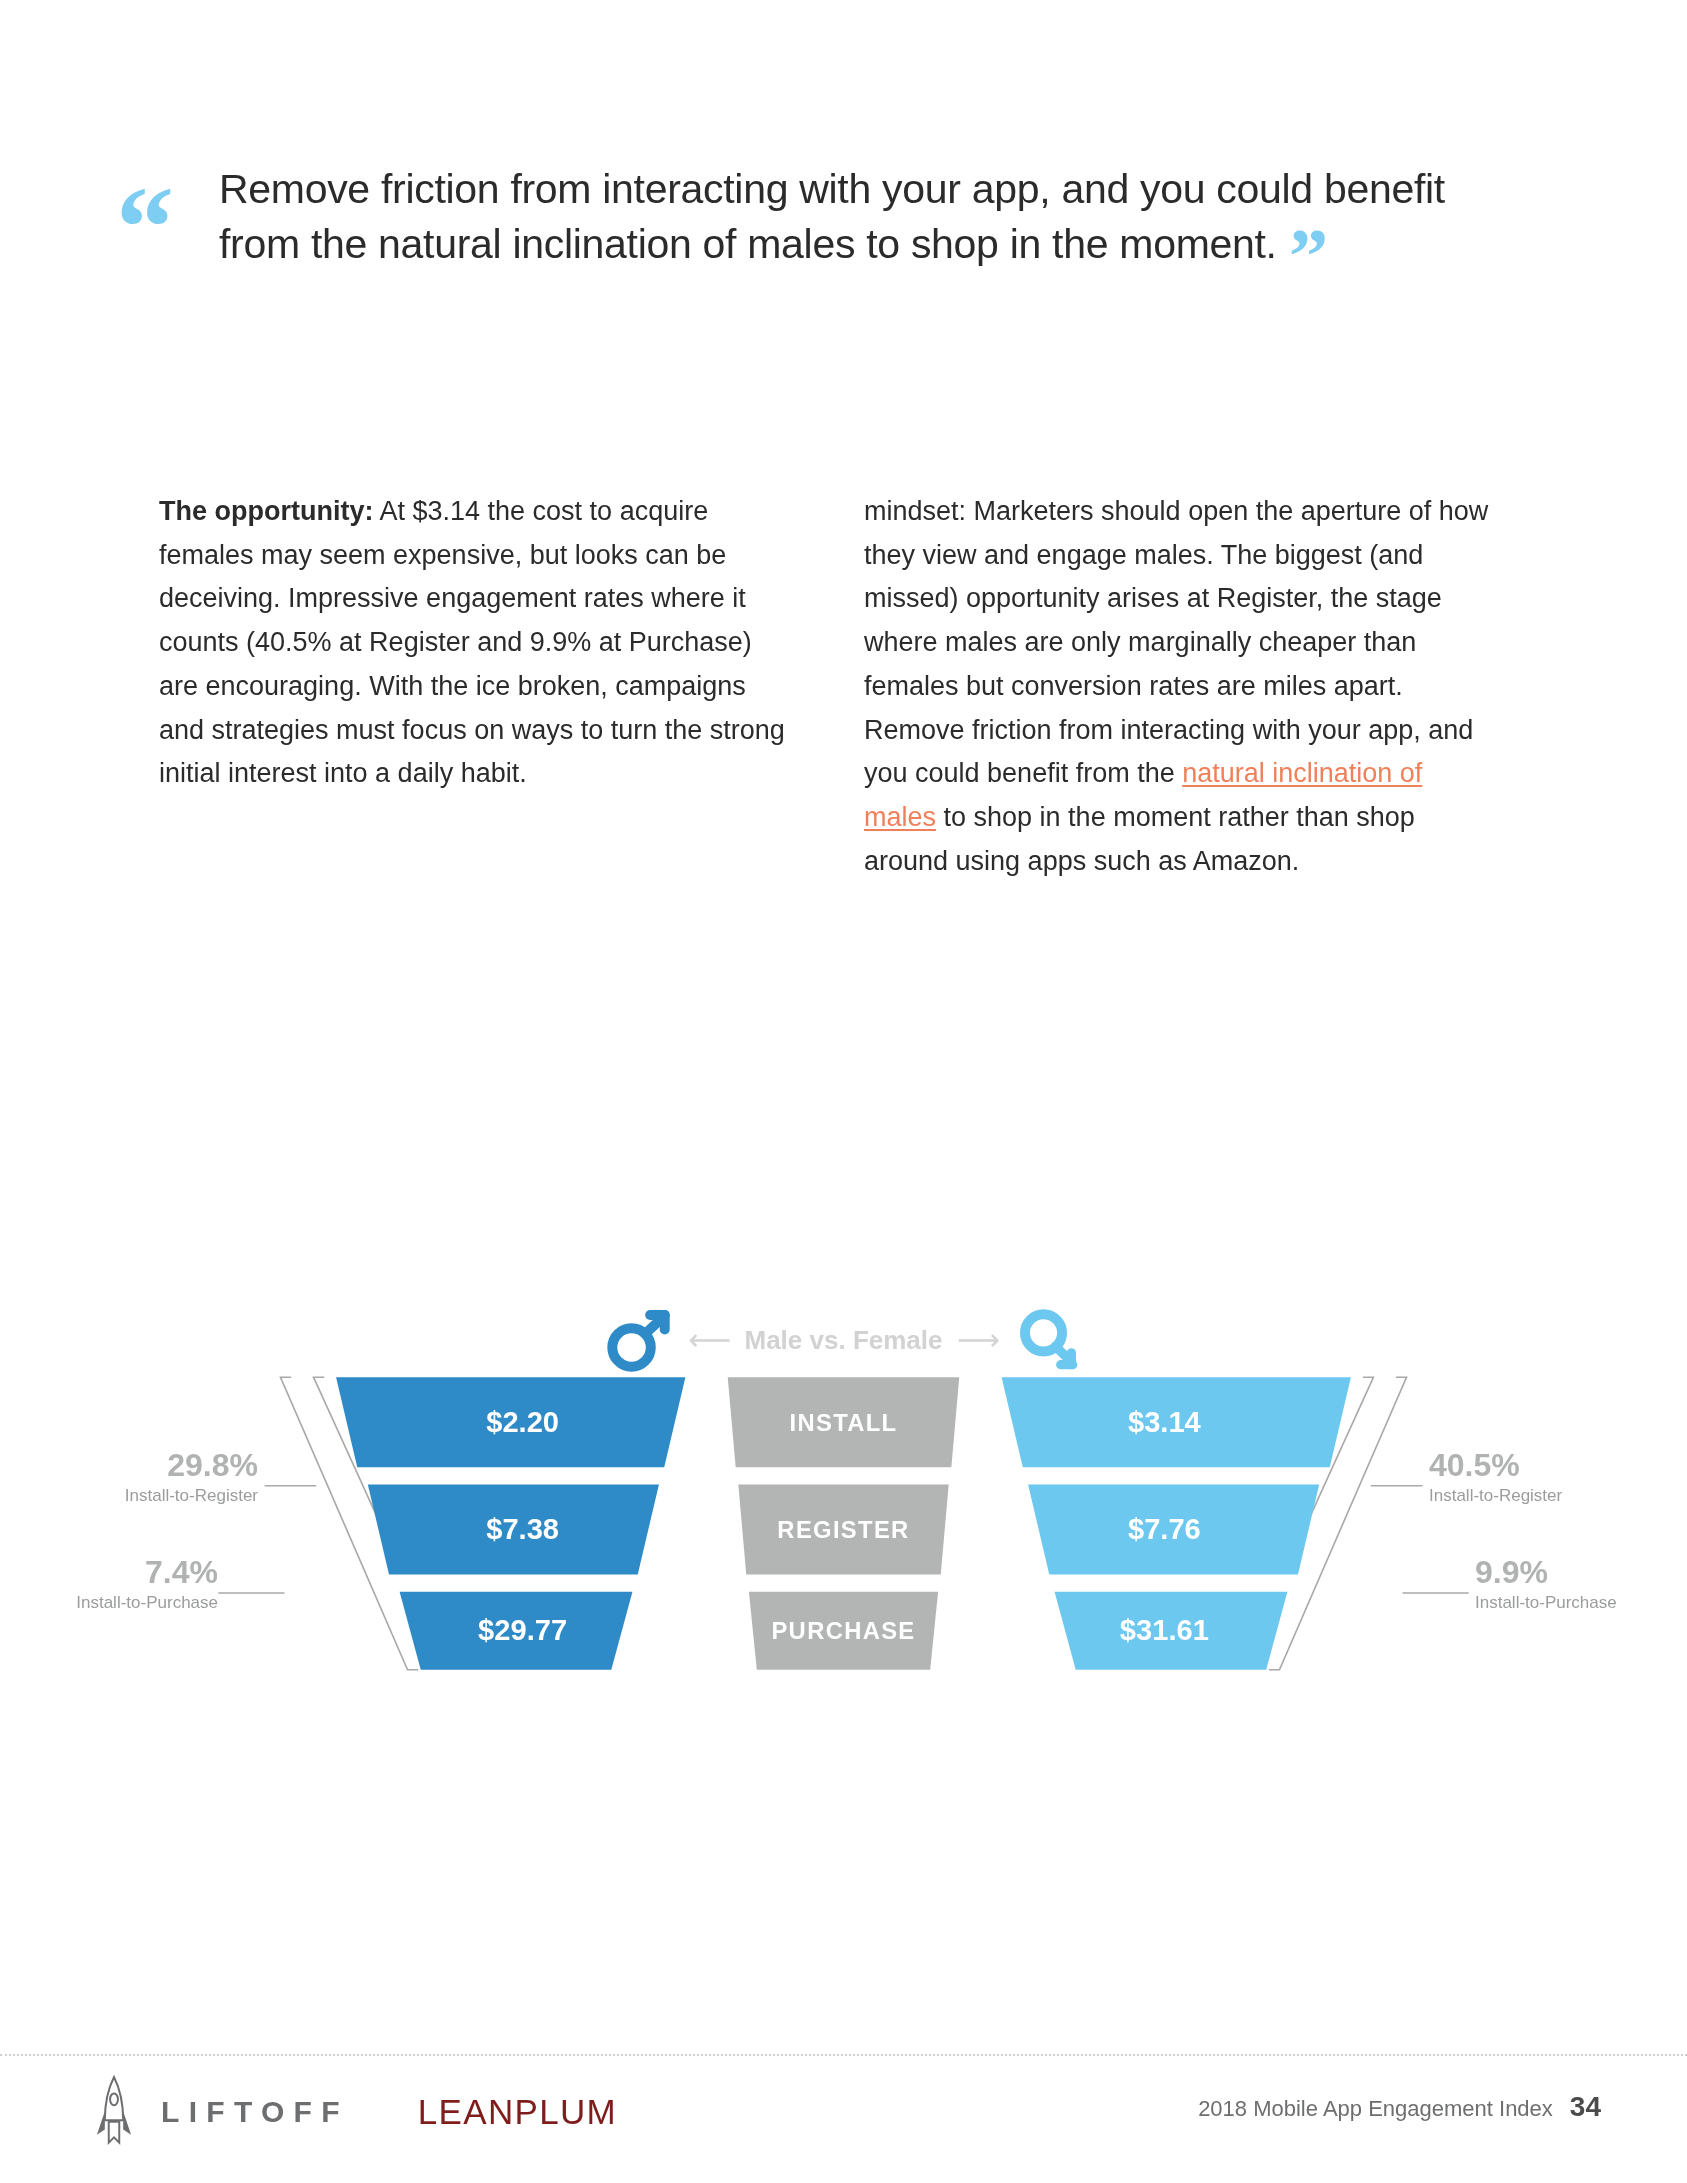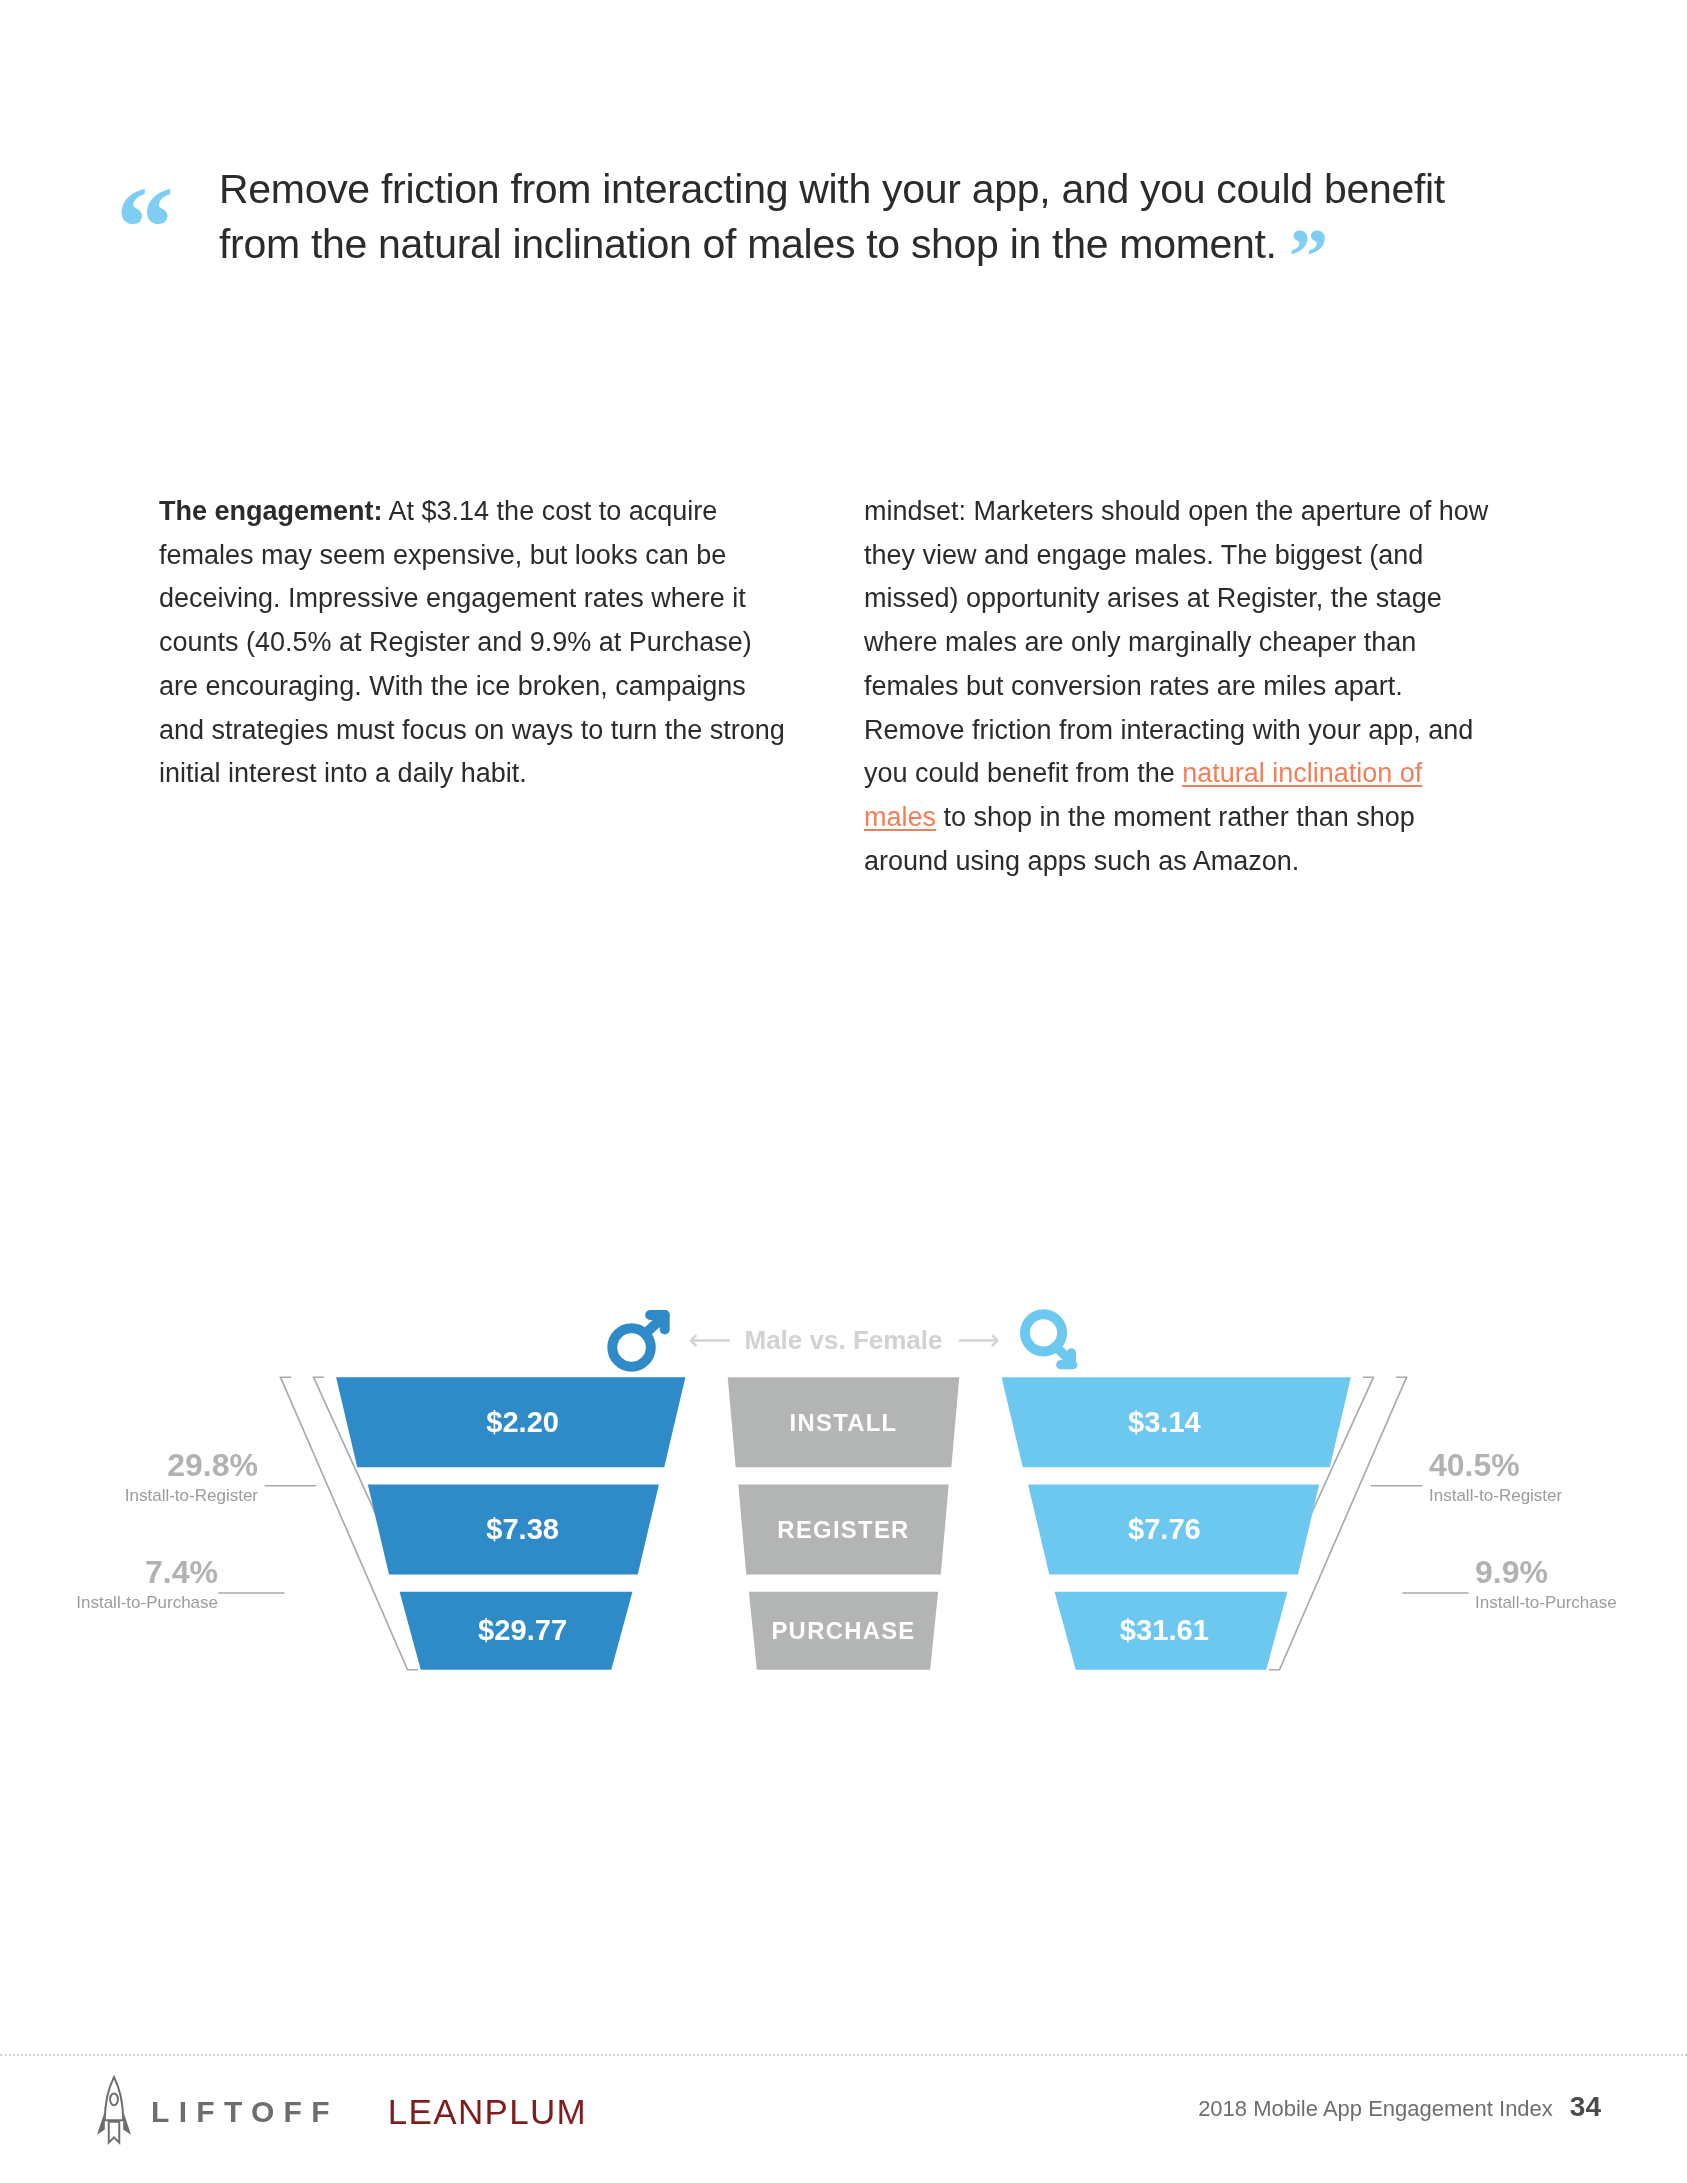--- a/index.html
+++ b/index.html
@@ -169,21 +169,21 @@
     top: 2074px;
     width: 1687px;
     height: 86px;
   }
   .brand-left {
     position: absolute;
     left: 93px;
     top: 0px;
     display: flex;
     align-items: center;
-    gap: 16px;
+    gap: 26px;
   }
   .brand-liftoff {
     font-size: 30px;
     font-weight: 700;
     letter-spacing: 9.3px;
     color: #6d6e70;
   }
   .brand-sep { width: 17px; }
   .brand-leanplum {
     font-size: 35px;
@@ -216,21 +216,21 @@
 <div class="pullquote">
   <span class="pq-mark-open">“</span>
   <div class="pq-text">
     <span>Remove friction from interacting with your app, and you could benefit from the natural inclination of males to shop in the moment.</span><span class="pq-mark-close">”</span>
   </div>
 </div>
 
 <div class="cols">
 
   <div class="col col-left">
-    <p><b>The engagement:</b><span> At $3.14 the cost to acquire females may seem expensive, but looks can be deceiving. Impressive engagement rates where it counts (40.5% at Register and 9.9% at Purchase) are encouraging. With the ice broken, campaigns and strategies must focus on ways to turn the strong initial interest into a daily habit.</span></p>
+    <p><b>The opportunity:</b><span> At $3.14 the cost to acquire females may seem expensive, but looks can be deceiving. Impressive engagement rates where it counts (40.5% at Register and 9.9% at Purchase) are encouraging. With the ice broken, campaigns and strategies must focus on ways to turn the strong initial interest into a daily habit.</span></p>
   </div>
 
   <div class="col col-right">
     <p><span>mindset: Marketers should open the aperture of how they view and engage males. The biggest (and missed) opportunity arises at Register, the stage where males are only marginally cheaper than females but conversion rates are miles apart. Remove friction from interacting with your app, and you could benefit from the </span><a class="inline-link" href="#">natural inclination of males</a><span> to shop in the moment rather than shop around using apps such as Amazon.</span></p>
   </div>
 
 </div>
 
 <div class="funnel-wrap">
 

